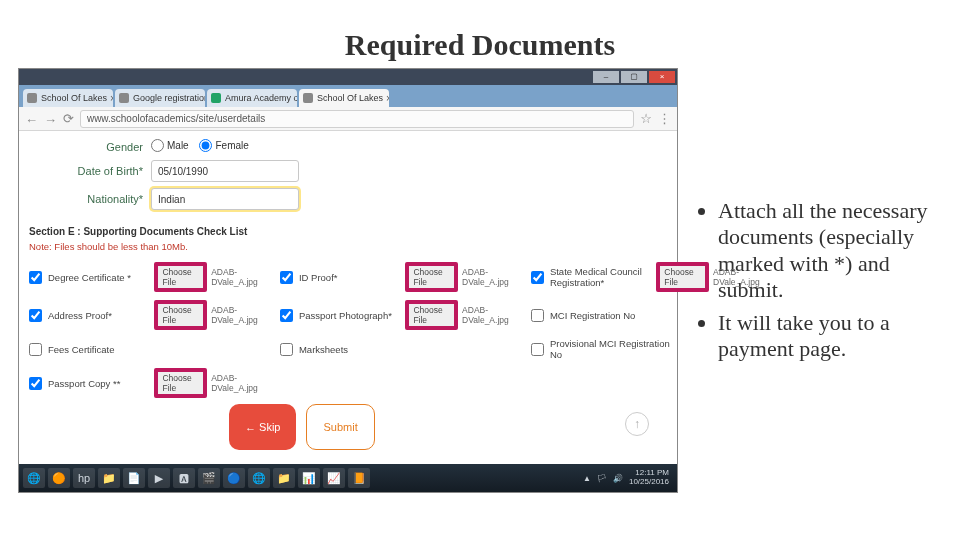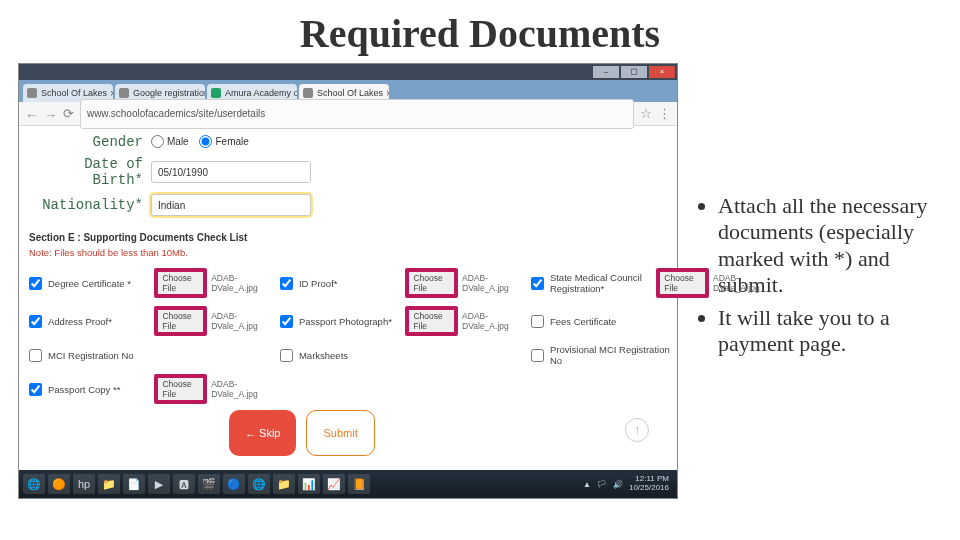--- a/index.html
+++ b/index.html
@@ -1,45 +1,45 @@
 <!DOCTYPE html>
 <html><head>
 <meta charset="utf-8">
 <style>
   *{box-sizing:border-box;margin:0;padding:0;}
   html,body{width:960px;height:540px;background:#fff;font-family:Arial,Helvetica,sans-serif;font-size:12px;color:#333;}
   .slide{width:960px;height:540px;position:relative;}
-  .slide-title{font-family:"Times New Roman",serif;font-weight:bold;font-size:40px;text-align:center;padding-top:10px;padding-bottom:6px;}
+  .slide-title{font-family:"Times New Roman",serif;font-weight:bold;font-size:30px;text-align:center;padding-top:28px;padding-bottom:6px;}
   
   .content{display:flex;gap:18px;padding:0 0 0 18px;align-items:flex-start;}
   .capture{width:660px;border:1px solid #888;position:relative;background:#f8f8f8;}
   
   .winbar{height:16px;background:#3c4758;display:flex;justify-content:flex-end;align-items:center;gap:2px;padding:0 2px;}
   .winbtn{width:26px;height:12px;background:#b1bac4;font-size:8px;line-height:12px;text-align:center;color:#222;}
   .winbtn.close{background:#d94b3f;color:#fff;}
   
   .tabs{height:22px;background:#7aa2c9;display:flex;align-items:flex-end;padding-left:4px;gap:2px;font-size:9px;color:#333;}
   .tab{height:18px;min-width:80px;max-width:90px;background:#dce6f0;border-radius:4px 4px 0 0;display:flex;align-items:center;padding:0 4px;white-space:nowrap;overflow:hidden;}
   .tab .favicon{width:10px;height:10px;background:#888;border-radius:2px;margin-right:4px;flex-shrink:0;}
   .tab .x{margin-left:auto;color:#555;font-size:10px;padding-left:3px;}
   .tab.active{background:#f6f6f6;}
   
   .urlrow{height:24px;background:#f6f6f6;border-bottom:1px solid #d6d6d6;display:flex;align-items:center;gap:6px;padding:0 6px;font-size:10px;color:#555;}
   .navicon{font-size:13px;color:#888;}
-  .urlfield{flex:1;background:#fbfbfb;height:30px;border:1px solid #d0d0d0;border-radius:3px;padding:0 6px;display:flex;align-items:center;color:#555;}
+  .urlfield{flex:1;background:#fbfbfb;height:18px;border:1px solid #d0d0d0;border-radius:3px;padding:0 6px;display:flex;align-items:center;color:#555;}
   .staricon{color:#888;font-size:13px;}
   .menuicon{font-size:13px;color:#888;}
   
   .page{background:#fff;padding:8px 10px 14px 10px;font-size:10px;}
   .form-row{display:flex;align-items:center;margin-bottom:6px;}
-  .label-col{width:122px;color:#3c6b4c;font-size:14px;text-align:right;padding-right:8px;font-family:Liberation Mono, monospace;}
+  .label-col{width:122px;color:#3c6b4c;font-size:11px;text-align:right;padding-right:8px;}
   .field-col{}
   .radio{display:inline-flex;align-items:center;margin-right:8px;}
   .radio input{margin-right:3px;}
-  .txt{width:160px;height:22px;border:1px solid #c8c8c8;border-radius:3px;padding:0 6px;font-size:10px;color:#333;}
+  .txt{width:148px;height:22px;border:1px solid #c8c8c8;border-radius:3px;padding:0 6px;font-size:10px;color:#333;}
   .txt.hl{box-shadow:0 0 0 2px #fde68a;}
   .section-title{font-weight:bold;color:#333;margin-top:16px;margin-bottom:4px;font-size:10px;}
   .note{color:#c0392b;font-size:9.5px;margin-bottom:10px;}
   .doc-grid{display:grid;grid-template-columns:1fr 1fr 1fr;column-gap:10px;row-gap:8px;margin-bottom:6px;}
   .doc-cell{display:flex;align-items:center;gap:6px;font-size:9.5px;color:#444;}
   .doc-cell input[type=checkbox]{flex-shrink:0;}
   .doc-label{width:120px;}
   .chooser{display:flex;align-items:center;gap:4px;}
   .btn-choose{font-size:8.5px;border:4px solid #be185d;background:#efefef;border-radius:2px;padding:1px 4px;}
   .fname{color:#666;font-size:8.5px;}
@@ -169,25 +169,25 @@
             <div class="doc-cell">
               <input type="checkbox" checked="" style="">
               <span class="doc-label">Passport Photograph*</span>
               <span class="chooser">
                 <span class="btn-choose">Choose File</span>
                 <span class="fname">ADAB-DVale_A.jpg</span>
               </span>
             </div>
             <div class="doc-cell">
               <input type="checkbox" style="">
+              <span class="doc-label">MCI Registration No</span>
+            </div>
+            <div class="doc-cell">
+              <input type="checkbox" style="">
               <span class="doc-label">Fees Certificate</span>
-            </div>
-            <div class="doc-cell">
-              <input type="checkbox" style="">
-              <span class="doc-label">MCI Registration No</span>
             </div>
             <div class="doc-cell">
               <input type="checkbox" style="">
               <span class="doc-label">Marksheets</span>
             </div>
             <div class="doc-cell">
               <input type="checkbox" style="">
               <span class="doc-label">Provisional MCI Registration No</span>
             </div>
             <div class="doc-cell">

